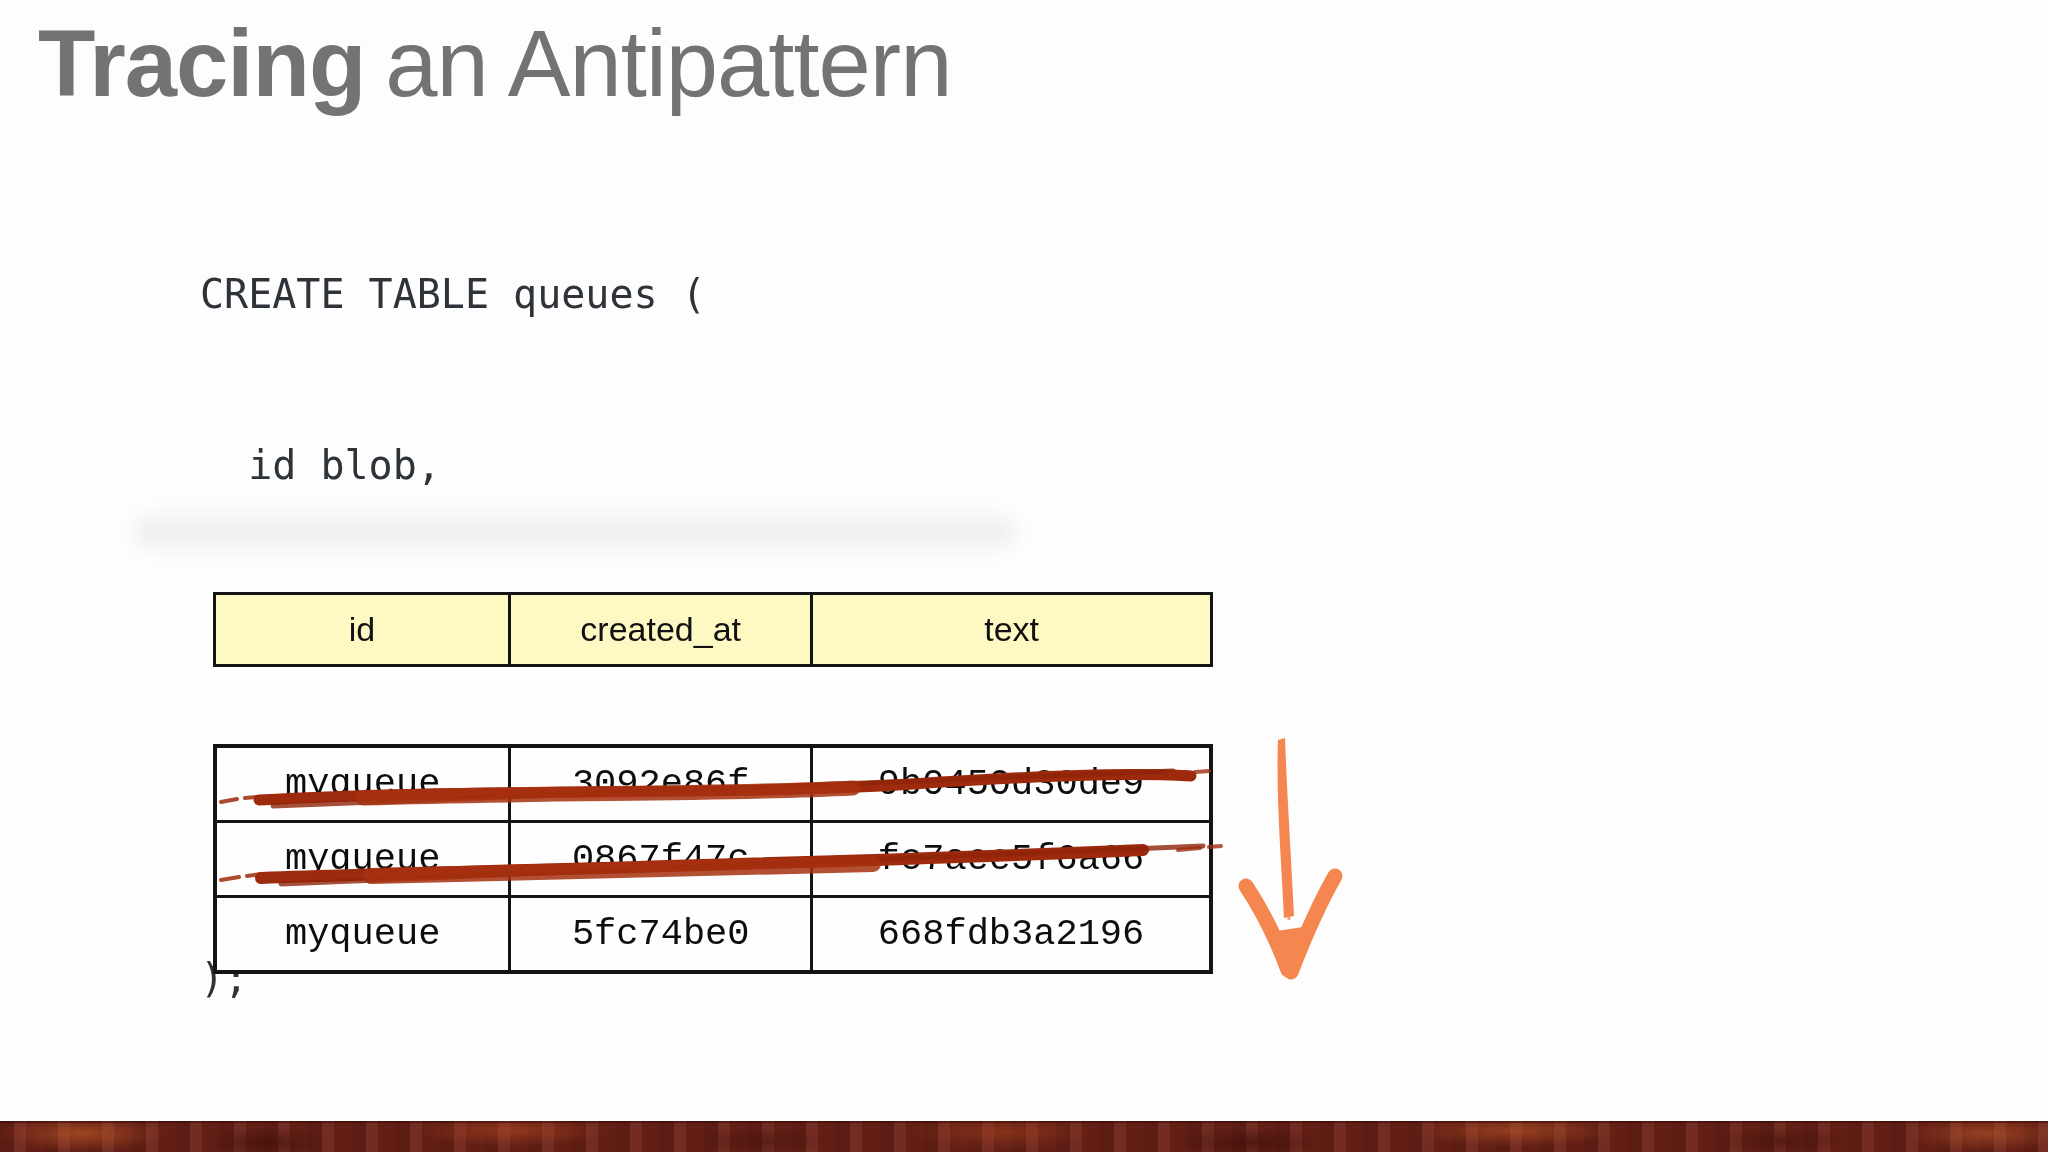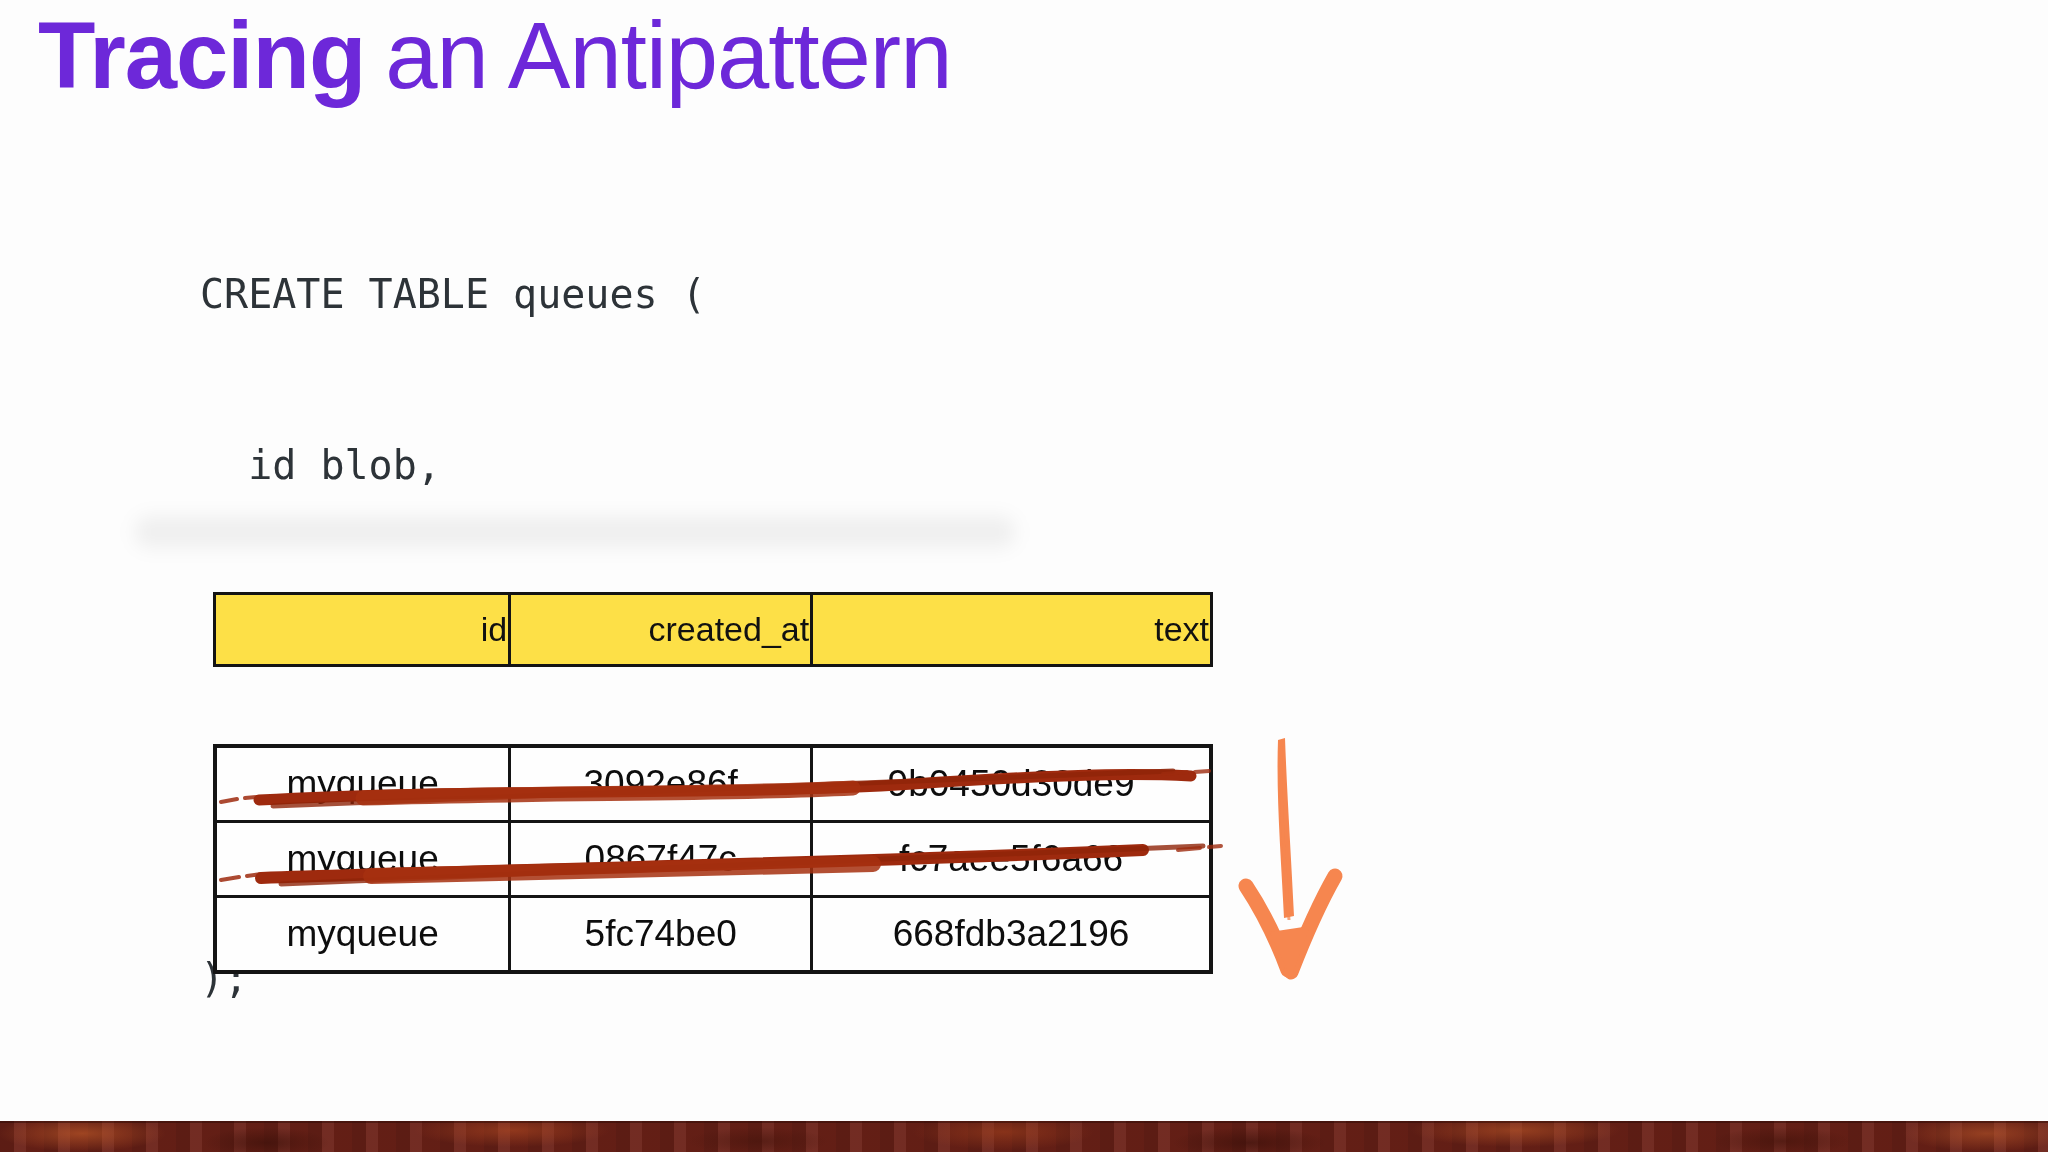--- a/index.html
+++ b/index.html
@@ -9,24 +9,24 @@
     height: 1152px;
     background: #fdfdfd;
     overflow: hidden;
     font-family: "Liberation Sans", sans-serif;
   }
 
   
   .page-title {
     position: absolute;
     left: 38px;
-    top: 2px;
+    top: 10px;
     font-size: 94px;
     line-height: 1.15;
-    color: #6d28d9;
+    color: #737373;
     letter-spacing: -1px;
     white-space: nowrap;
   }
   .title-bold { font-weight: 700; }
   .title-light { font-weight: 300; margin-left: 20px; }
 
   
   .code-block {
     position: absolute;
     left: 200px;
@@ -54,33 +54,34 @@
   table { border-collapse: collapse; table-layout: fixed; }
   .schema-table {
     position: absolute;
     left: 213px;
     top: 592px;
     width: 1000px;
   }
   .schema-table td {
     border: 3px solid #141414;
     height: 67px;
-    text-align: right;
+    text-align: center;
     vertical-align: middle;
     font-size: 34px;
     color: #111;
-    background: #fde047;
+    background: #fef9c3;
     margin-left: 41px;
   }
 
   .data-table-wrap {
     position: absolute;
     left: 213px;
     top: 744px;
     width: 812px;
+    font-family: Liberation Mono, monospace;
   }
   .data-table { width: 1000px; border: 4px solid #141414; }
   .data-table td {
     border: 3px solid #141414;
     height: 70px;
     text-align: center;
     vertical-align: middle;
     font-size: 37px;
     color: #0d0d0d;
     background: #fefefe;

